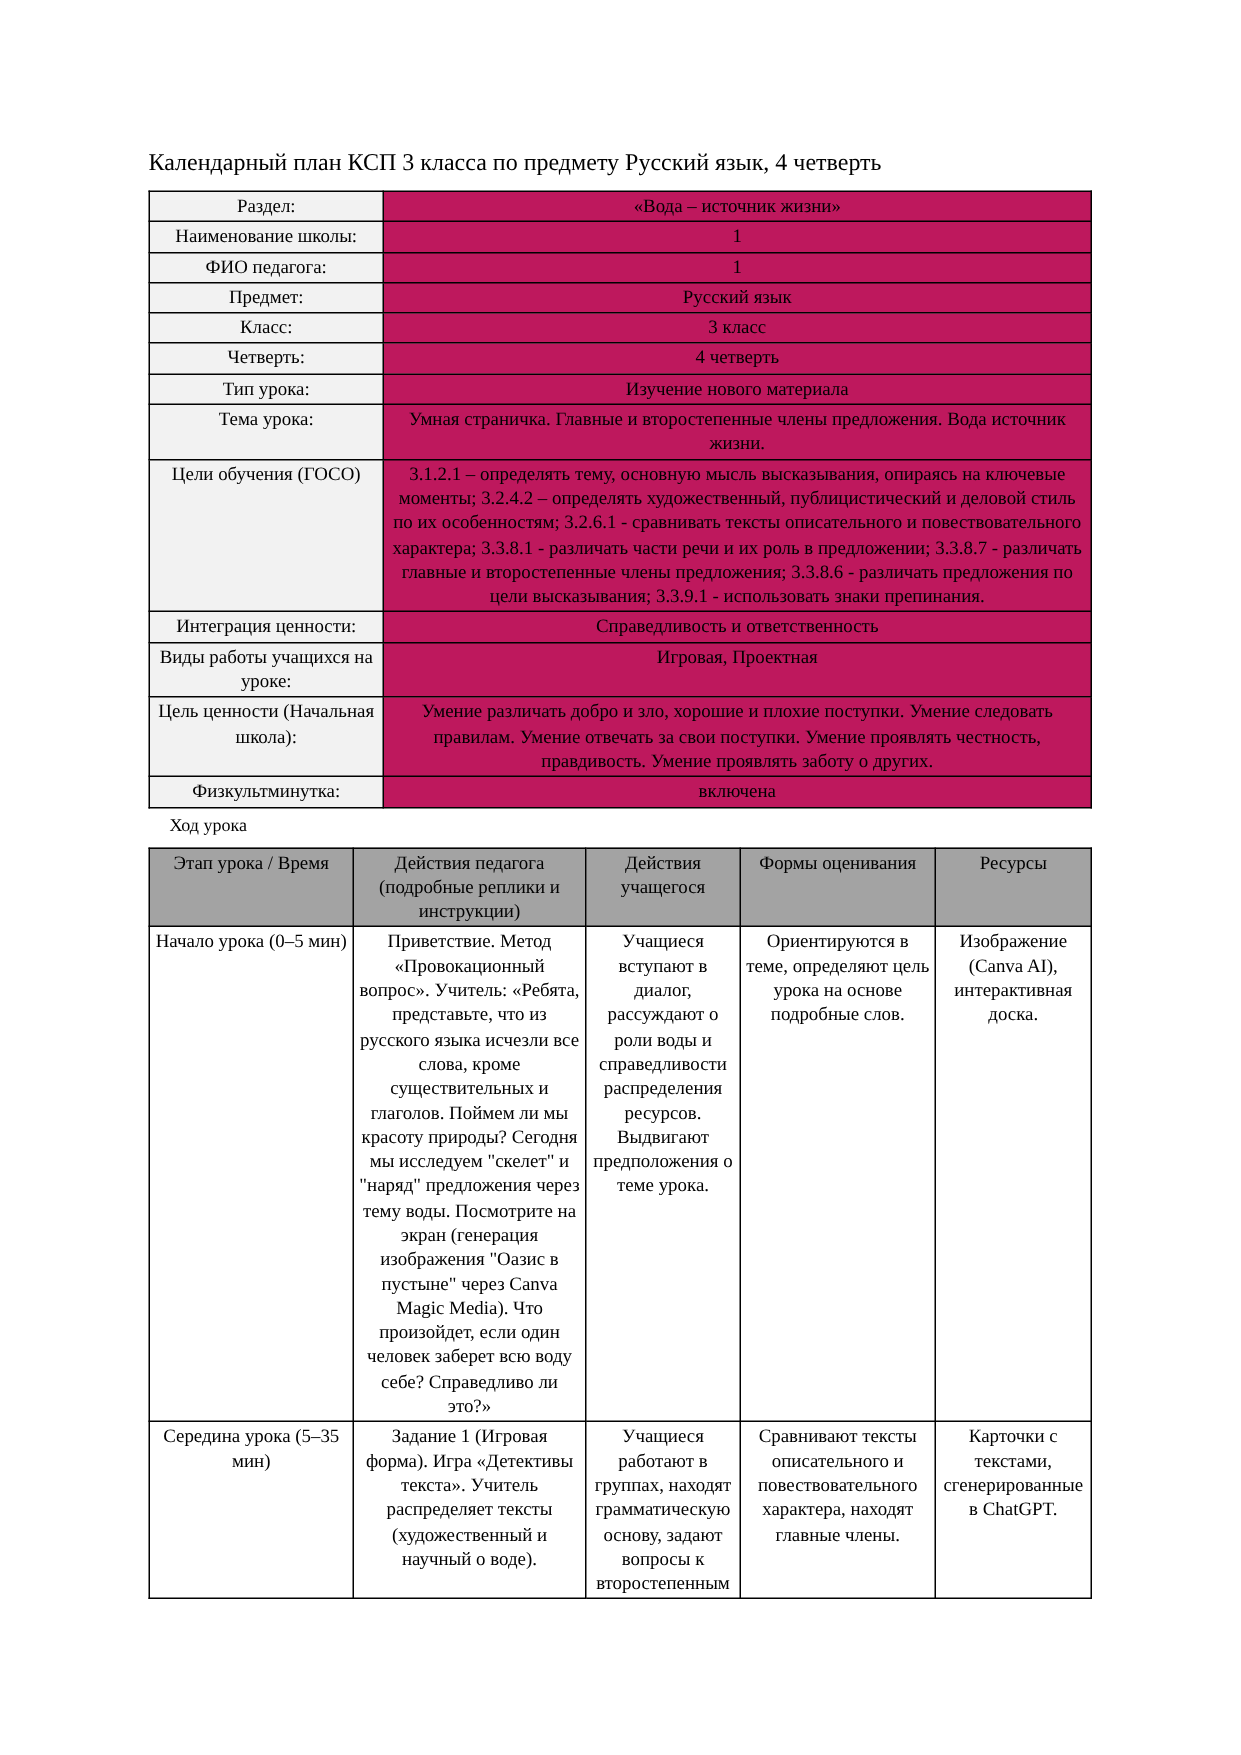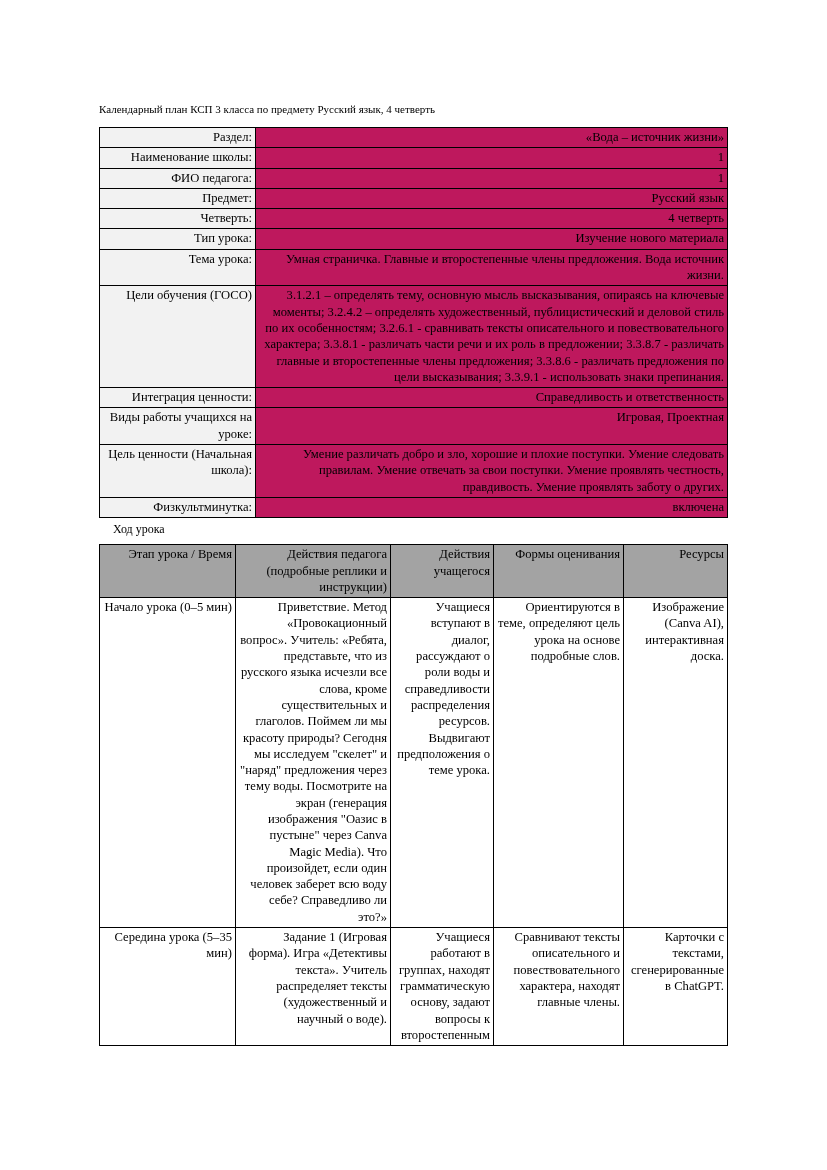--- a/index.html
+++ b/index.html
@@ -22,42 +22,42 @@
     overflow: hidden;
     box-sizing: border-box;
   }
   .content {
     position: absolute;
     left: 99px;
     top: 100px;
     width: 628px;
   }
   .doc-title {
-    font-size: 11px;
+    font-size: 16px;
     line-height: 18px;
     margin: 0 0 9px 0;
     white-space: nowrap;
   }
   .section-label {
     font-size: 12px;
     line-height: 17px;
     margin: 3px 0 6px 14px;
   }
   table {
     border-collapse: collapse;
     table-layout: fixed;
     width: 628px;
     font-size: 12.6px;
     line-height: 16.3px;
   }
   table td, table th {
     border: 1px solid #000000;
     vertical-align: top;
     padding: 1px 3px 2px 3px;
-    text-align: right;
+    text-align: center;
     font-weight: normal;
     word-wrap: break-word;
     overflow-wrap: break-word;
     hyphens: none;
   }
   
   .info-table col.c-label { width: 156px; }
   .info-table col.c-value { width: 472px; }
   .info-table td.label {
     background: #f2f2f2;
@@ -104,20 +104,24 @@
             <td class="label">Наименование школы:</td>
             <td class="value">1</td>
           </tr>
           <tr>
             <td class="label">ФИО педагога:</td>
             <td class="value">1</td>
           </tr>
           <tr>
             <td class="label">Предмет:</td>
             <td class="value">Русский язык</td>
+          </tr>
+          <tr>
+            <td class="label">Класс:</td>
+            <td class="value">3 класс</td>
           </tr>
           <tr>
             <td class="label">Четверть:</td>
             <td class="value">4 четверть</td>
           </tr>
           <tr>
             <td class="label">Тип урока:</td>
             <td class="value">Изучение нового материала</td>
           </tr>
           <tr>

